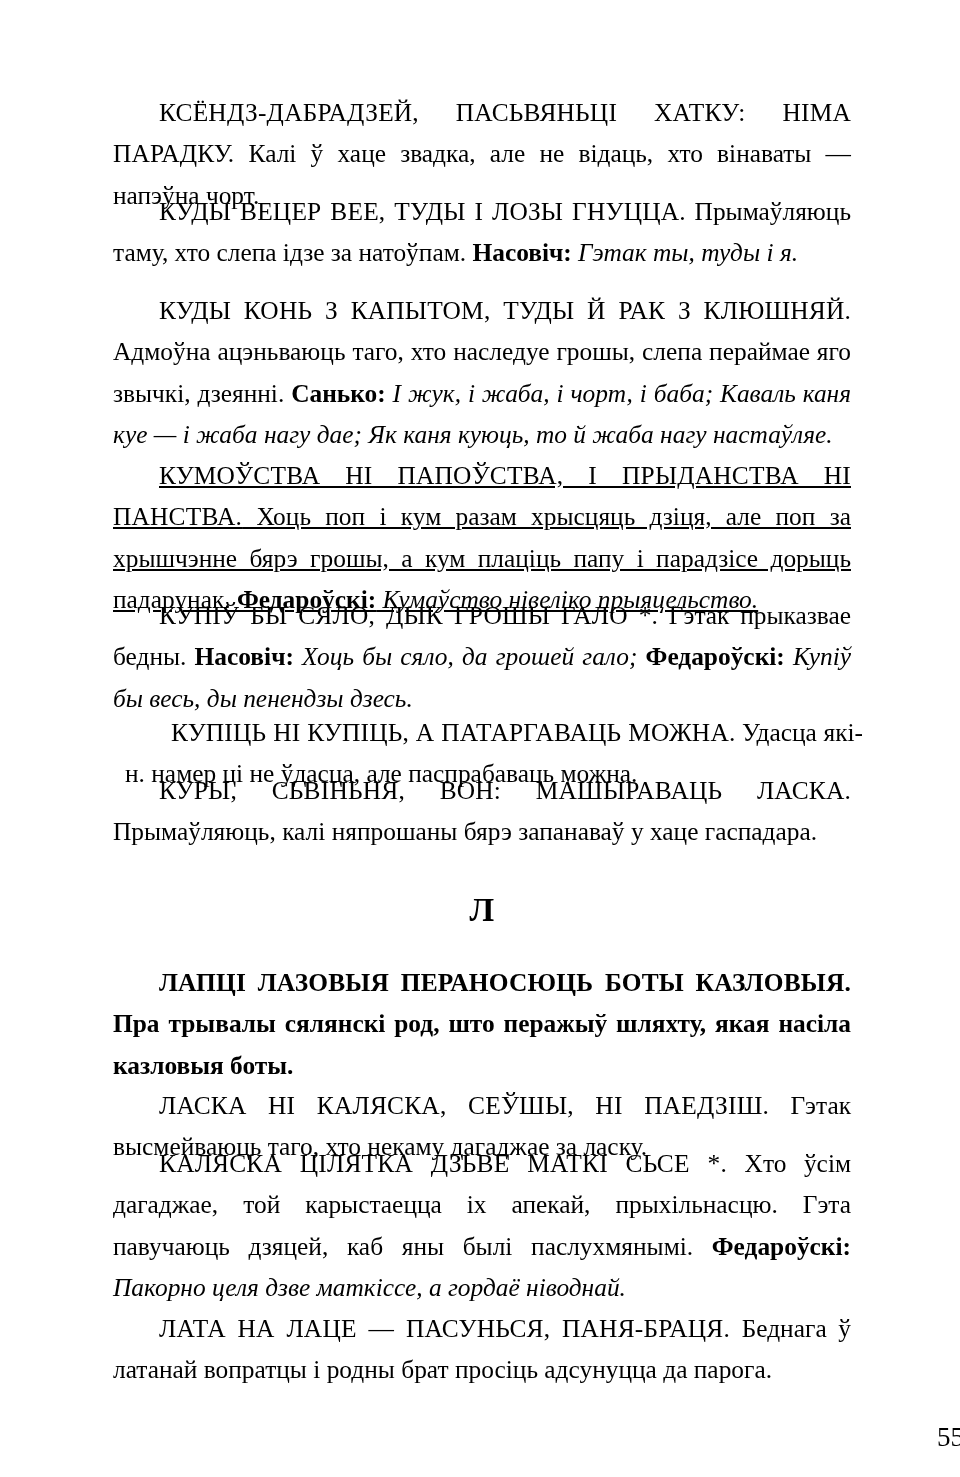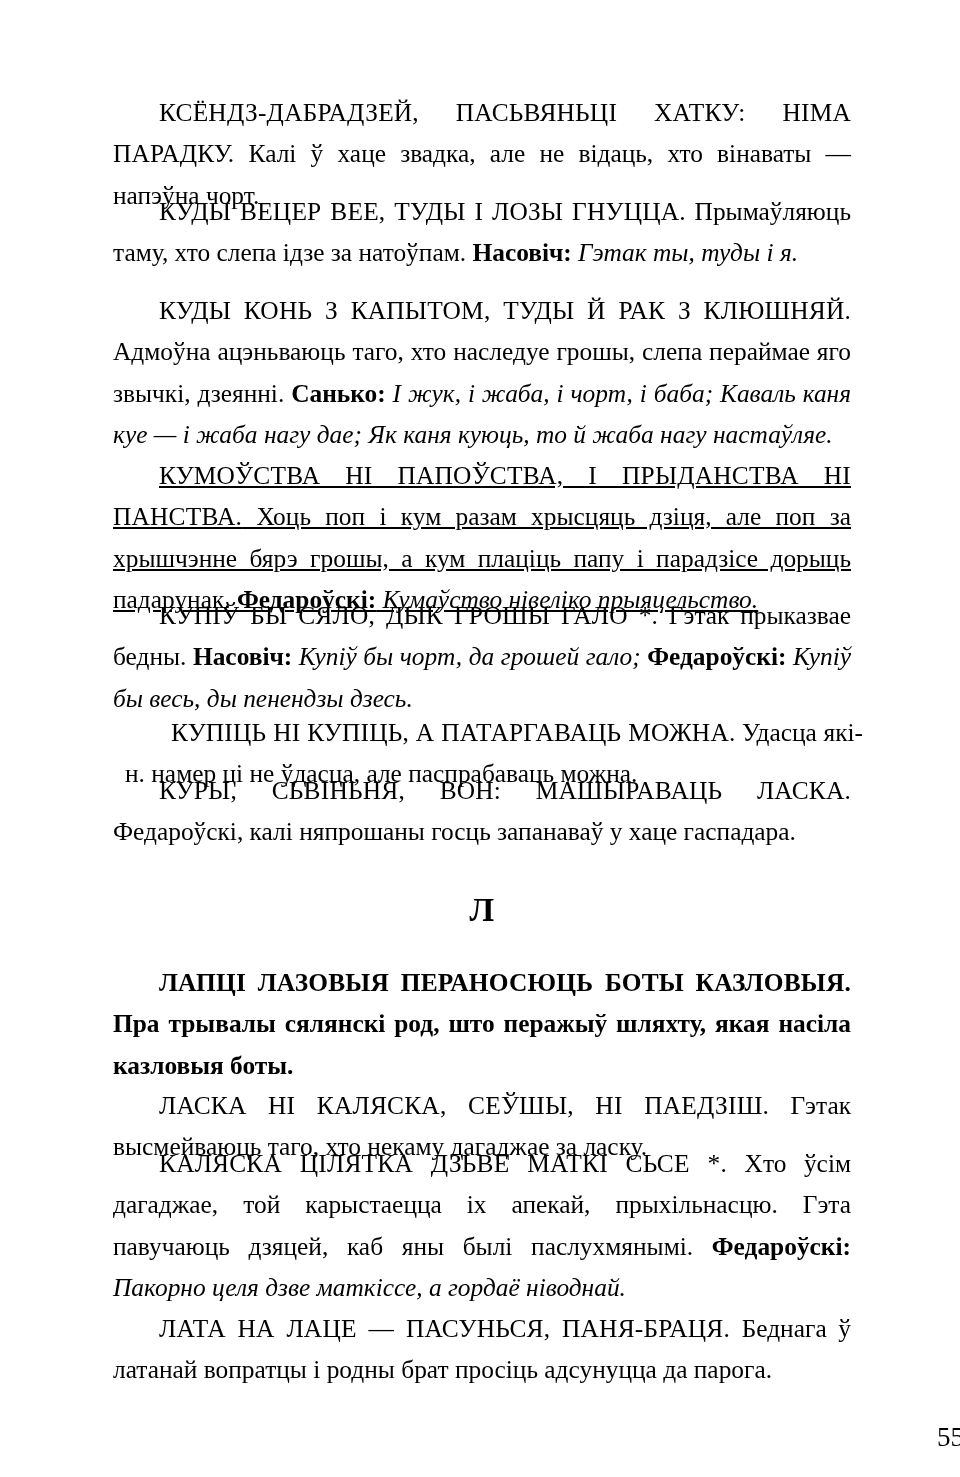--- a/index.html
+++ b/index.html
@@ -111,29 +111,29 @@
 
     <div class="blk" id="blk-2">
       <p class="entry"><span class="hw">КУДЫ КОНЬ З КАПЫТОМ, ТУДЫ Й РАК З КЛЮШНЯЙ.</span><span class="gloss"> Адмоўна ацэньваюць таго, хто наследуе грошы, слепа пераймае яго звычкі, дзеянні. </span><span class="src">Санько:</span><span class="cit"> І жук, і жаба, і чорт, і баба; Каваль каня куе — і жаба нагу дае; Як каня куюць, то й жаба нагу настаўляе.</span></p>
     </div>
 
     <div class="blk" id="blk-3">
       <p class="entry"><span class="hw">КУМОЎСТВА НІ ПАПОЎСТВА, І ПРЫДАНСТВА НІ ПАНСТВА.</span><span class="gloss"> Хоць поп і кум разам хрысцяць дзіця, але поп за хрышчэнне бярэ грошы, а кум плаціць папу і парадзісе дорыць падарунак. </span><span class="src">Федароўскі:</span><span class="cit"> Кумаўство нівеліко прыяцельство.</span></p>
     </div>
 
     <div class="blk" id="blk-4">
-      <p class="entry"><span class="hw">КУПІЎ БЫ СЯЛО, ДЫК ГРОШЫ ГАЛО *.</span><span class="gloss"> Гэтак прыказвае бедны. </span><span class="src">Насовіч:</span><span class="cit"> Купіў бы чорт, да грошей гало; </span><span class="src">Федароўскі:</span><span class="cit"> Купіў бы весь, ды пенендзы дзесь.</span></p>
+      <p class="entry"><span class="hw">КУПІЎ БЫ СЯЛО, ДЫК ГРОШЫ ГАЛО *.</span><span class="gloss"> Гэтак прыказвае бедны. </span><span class="src">Насовіч:</span><span class="cit"> Хоць бы сяло, да грошей гало; </span><span class="src">Федароўскі:</span><span class="cit"> Купіў бы весь, ды пенендзы дзесь.</span></p>
     </div>
 
     <div class="blk" id="blk-5">
       <p class="entry"><span class="hw">КУПІЦЬ НІ КУПІЦЬ, А ПАТАРГАВАЦЬ МОЖНА.</span><span class="gloss"> Удасца які-н. намер ці не ўдасца, але паспрабаваць можна.</span></p>
     </div>
 
     <div class="blk" id="blk-6">
-      <p class="entry"><span class="hw">КУРЫ, СЬВІНЬНЯ, ВОН: МАШЫРАВАЦЬ ЛАСКА.</span><span class="gloss"> Федароўскі, калі няпрошаны госць запанаваў у хаце гаспадара.</span></p>
+      <p class="entry"><span class="hw">КУРЫ, СЬВІНЬНЯ, ВОН: МАШЫРАВАЦЬ ЛАСКА.</span><span class="gloss"> Прымаўляюць, калі няпрошаны бярэ запанаваў у хаце гаспадара.</span></p>
     </div>
 
     <div class="blk letter-heading" id="heading-l">Л</div>
 
     <div class="blk" id="blk-7">
       <p class="entry"><span class="hw">ЛАПЦІ ЛАЗОВЫЯ ПЕРАНОСЮЦЬ БОТЫ КАЗЛОВЫЯ.</span><span class="gloss"> Пра трывалы сялянскі род, што перажыў шляхту, якая насіла казловыя боты.</span></p>
     </div>
 
     <div class="blk" id="blk-8">
       <p class="entry"><span class="hw">ЛАСКА НІ КАЛЯСКА, СЕЎШЫ, НІ ПАЕДЗІШ.</span><span class="gloss"> Гэтак высмейваюць таго, хто некаму дагаджае за ласку.</span></p>

